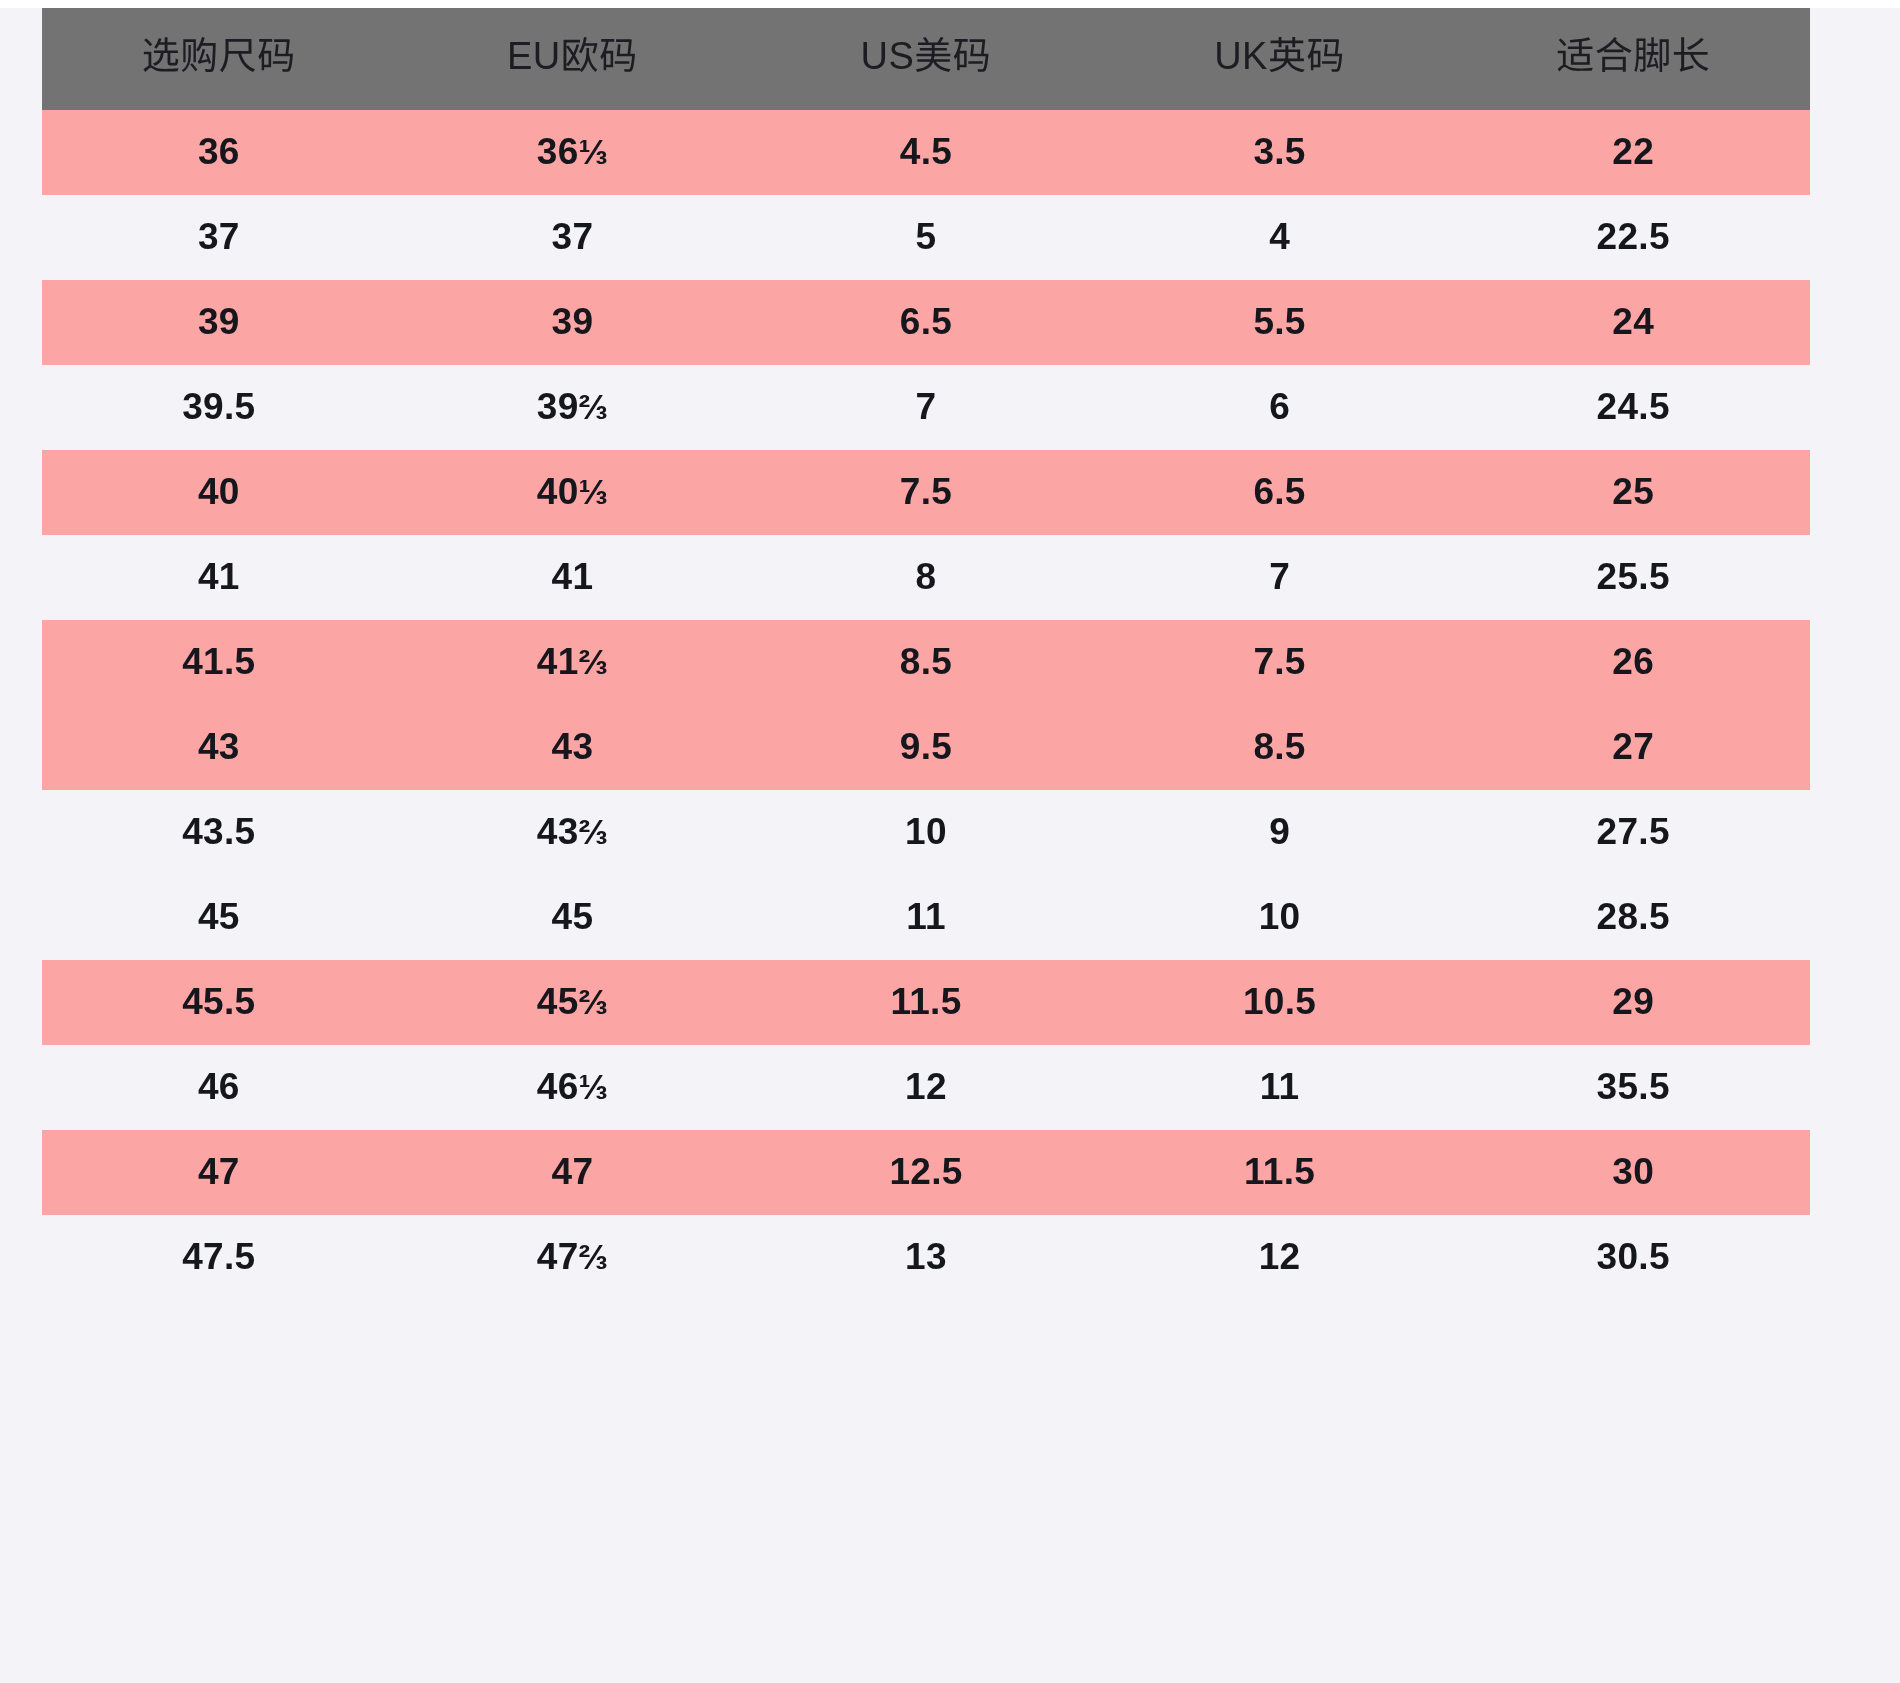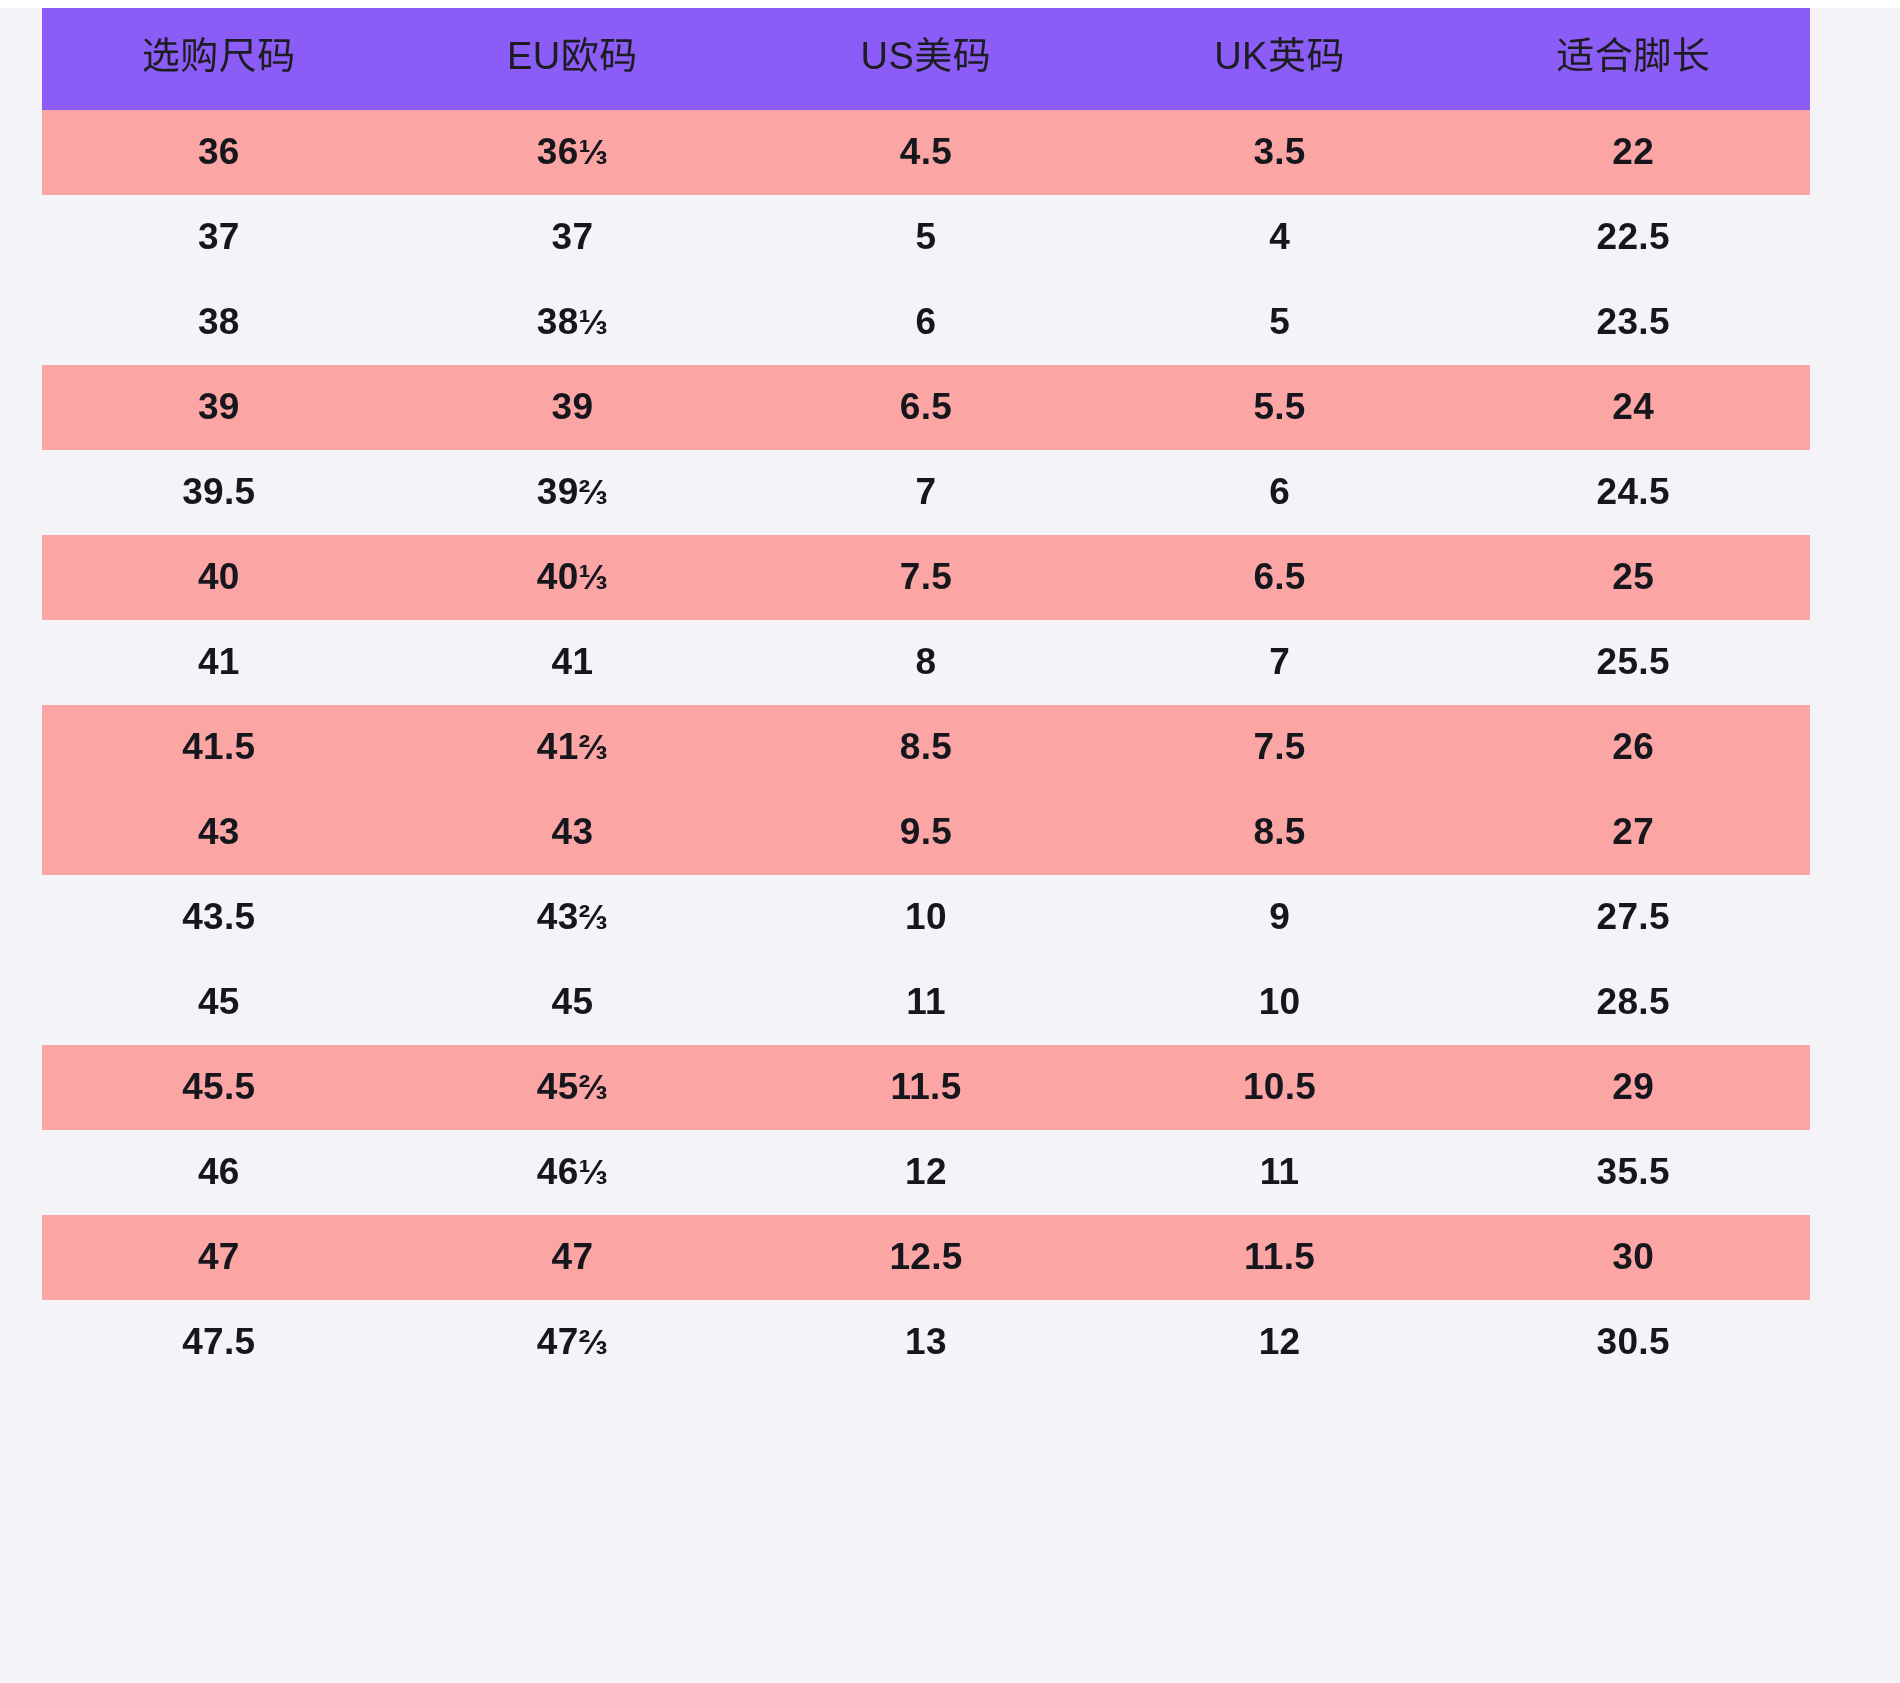--- a/index.html
+++ b/index.html
@@ -42,21 +42,21 @@
     width: 1768px;
     border-collapse: collapse;
     table-layout: fixed;
   }
 
   .size-table col {
     width: 20%;
   }
 
   .size-table thead th {
-    background: #8b5cf6;
+    background: #737373;
     color: #1c1c22;
     font-weight: 400;
     font-size: 38px;
     line-height: 1.2;
     text-align: center;
     padding: 26px 0 30px 0;
     border: none;
     letter-spacing: 0.5px;
   }
 
@@ -112,27 +112,20 @@
             <td>3.5</td>
             <td>22</td>
           </tr>
           <tr class="row-even">
             <td>37</td>
             <td>37</td>
             <td>5</td>
             <td>4</td>
             <td>22.5</td>
           </tr>
-          <tr class="row-even">
-            <td>38</td>
-            <td>38<span class="frac">⅓</span></td>
-            <td>6</td>
-            <td>5</td>
-            <td>23.5</td>
-          </tr>
           <tr class="row-odd">
             <td>39</td>
             <td>39</td>
             <td>6.5</td>
             <td>5.5</td>
             <td>24</td>
           </tr>
           <tr class="row-even">
             <td>39.5</td>
             <td>39<span class="frac">⅔</span></td>

